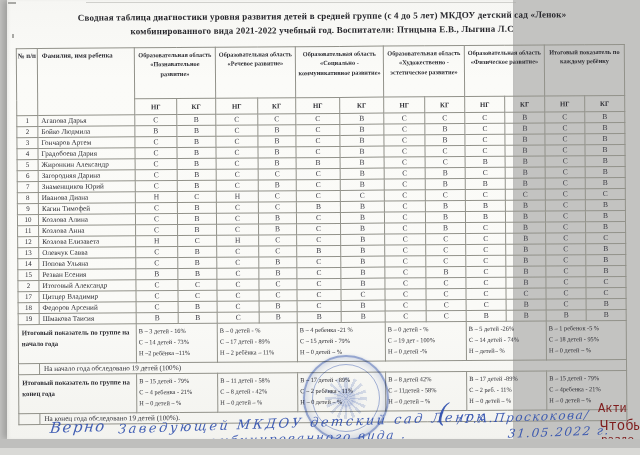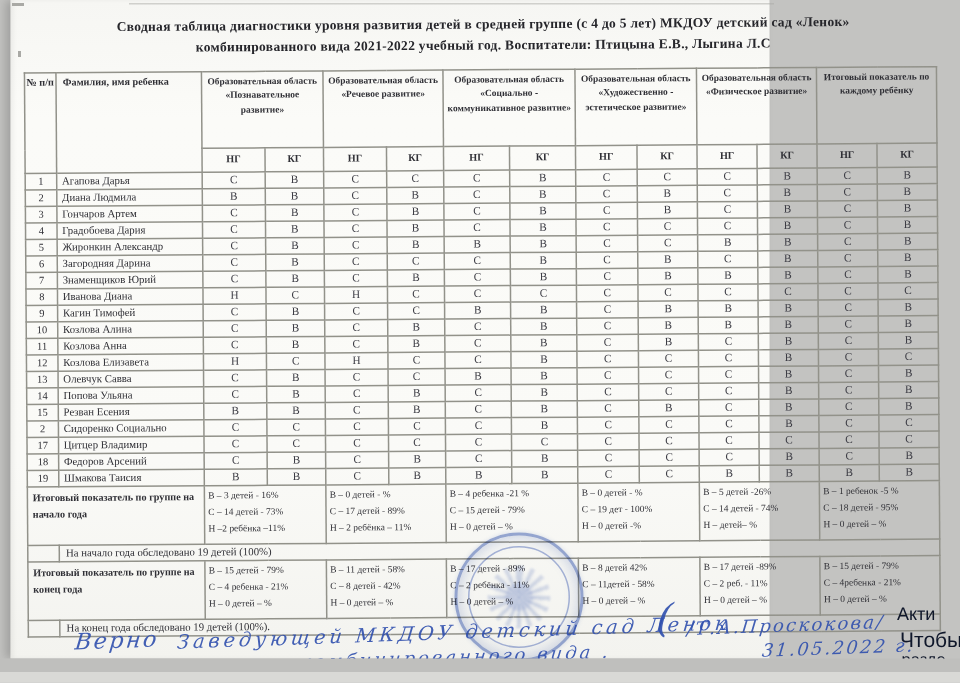--- a/index.html
+++ b/index.html
@@ -31,21 +31,21 @@
   .stamp{position:absolute;left:303px;top:355px;width:82px;height:82px;border-radius:50%;
     border:2.5px solid rgba(52,86,180,.50);mix-blend-mode:multiply;
     box-shadow:inset 0 0 10px rgba(52,86,180,.28), 0 0 3px rgba(52,86,180,.18);}
   .stamp::before{content:"";position:absolute;inset:7px;border:1.5px solid rgba(52,86,180,.42);border-radius:50%;}
   .stamp::after{content:"";position:absolute;inset:20px;border-radius:50%;
     background:radial-gradient(circle,rgba(52,86,180,.22) 0 28%,rgba(52,86,180,.07) 34%,transparent 60%),
     repeating-conic-gradient(rgba(52,86,180,.18) 0 9deg,transparent 9deg 22deg);
     filter:blur(.6px);}
   .hand{position:absolute;color:#2f4fae;font-style:italic;font-family:"DejaVu Serif",serif;
     letter-spacing:1.5px;transform:rotate(-2deg) skewX(-8deg);white-space:nowrap;opacity:.9;}
-  .wm{position:absolute;color:#0f172a;font-family:Liberation Sans, sans-serif;white-space:nowrap;}
+  .wm{position:absolute;color:#7f1d1d;font-family:Liberation Mono, monospace;white-space:nowrap;}
 </style>
 </head>
 <body>
 
 <div class="page">
   <div class="paper">
     <div class="content">
       <div class="title">
         <div>Сводная  таблица диагностики уровня развития детей в средней группе (с 4 до 5 лет) МКДОУ детский сад «Ленок»</div>
         <div>комбинированного вида 2021-2022 учебный год. Воспитатели: Птицына Е.В., Лыгина Л.С</div>
@@ -105,21 +105,21 @@
               <td class="mark">В</td>
               <td class="mark">С</td>
               <td class="mark">С</td>
               <td class="mark">С</td>
               <td class="mark">В</td>
               <td class="mark">С</td>
               <td class="mark">В</td>
             </tr>
             <tr>
               <td class="num">2</td>
-              <td class="name">Диана Людмила</td>
+              <td class="name">Бойко Людмила</td>
               <td class="mark">В</td>
               <td class="mark">В</td>
               <td class="mark">С</td>
               <td class="mark">В</td>
               <td class="mark">С</td>
               <td class="mark">В</td>
               <td class="mark">С</td>
               <td class="mark">В</td>
               <td class="mark">С</td>
               <td class="mark">В</td>
@@ -329,21 +329,21 @@
               <td class="mark">В</td>
               <td class="mark">С</td>
               <td class="mark">В</td>
               <td class="mark">С</td>
               <td class="mark">В</td>
               <td class="mark">С</td>
               <td class="mark">В</td>
             </tr>
             <tr>
               <td class="num">2</td>
-              <td class="name">Сидоренко Социально</td>
+              <td class="name">Итоговый Александр</td>
               <td class="mark">С</td>
               <td class="mark">С</td>
               <td class="mark">С</td>
               <td class="mark">С</td>
               <td class="mark">С</td>
               <td class="mark">В</td>
               <td class="mark">С</td>
               <td class="mark">С</td>
               <td class="mark">С</td>
               <td class="mark">В</td>

